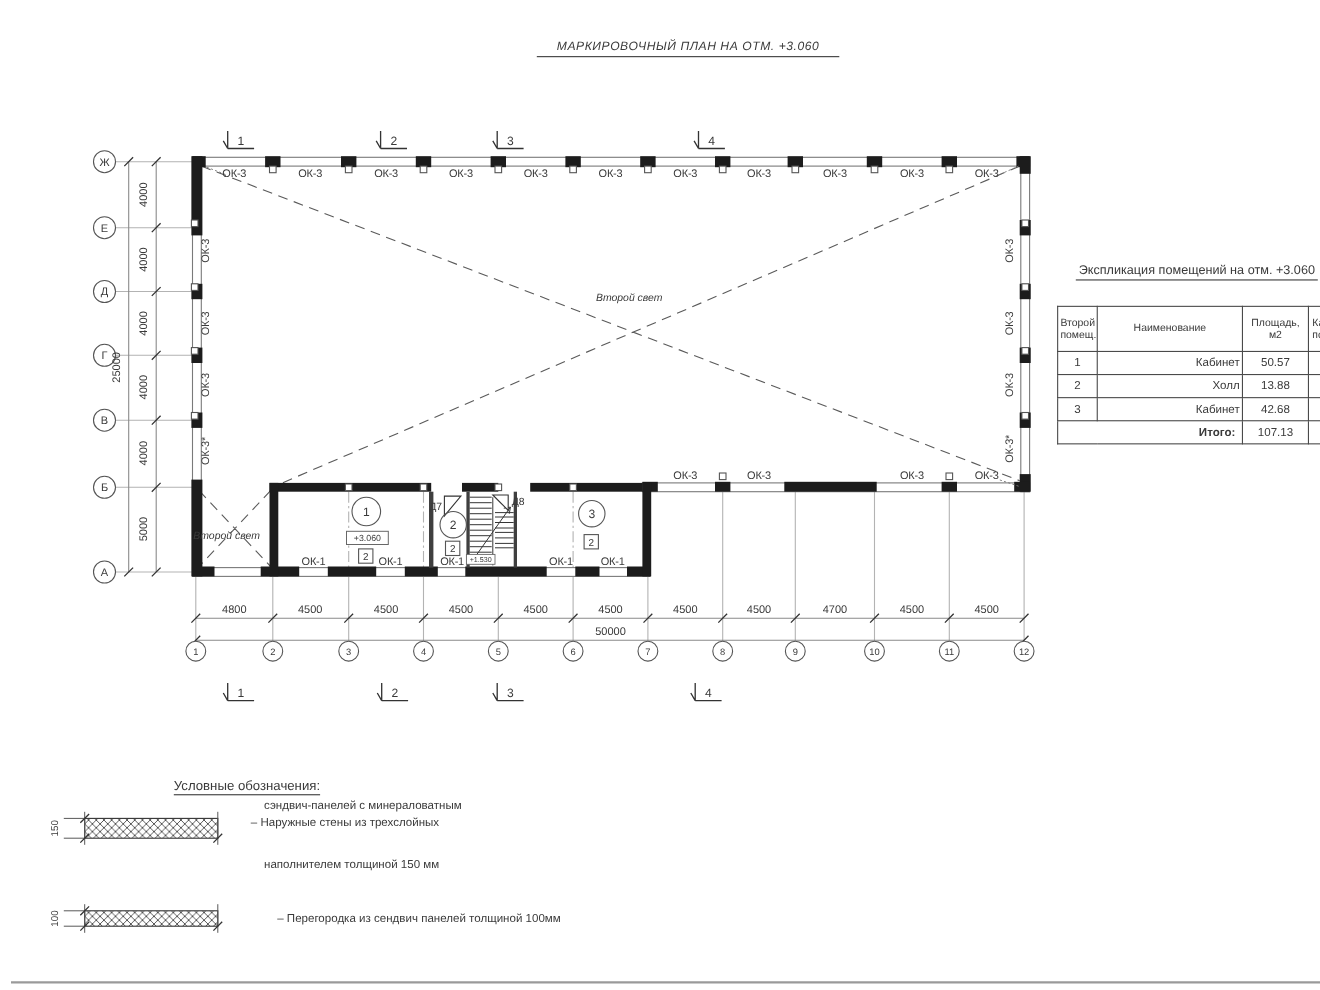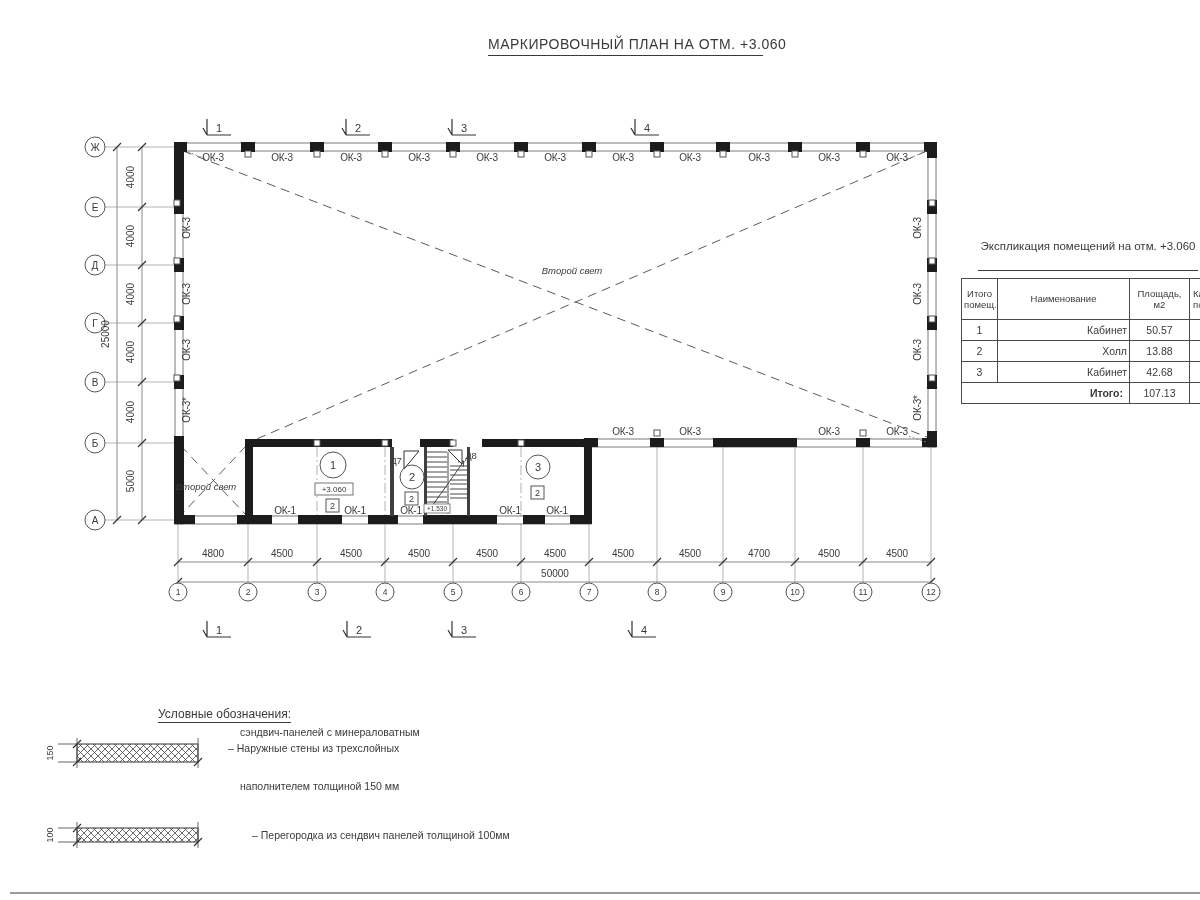--- a/index.html
+++ b/index.html
@@ -12,24 +12,24 @@
   .axl{font-size:10px;}
   .axn{font-size:8.5px;}
   .dim{font-size:10px;}
   .tiny{font-size:6.5px;}
   .sl{font-size:9.5px;font-style:italic;}
   .roomnum{font-size:11px;}
   .cat{font-size:9px;}
   .lvl{font-size:8px;}
   .door{font-size:9.5px;}
   .t{position:absolute;white-space:nowrap;}
-  .main-title{left:488px;top:36px;width:275px;text-align:center;font-size:14px;
-              letter-spacing:0.5px;border-bottom:1.2px solid #3a3a3a;padding-bottom:3px;}
+  .main-title{left:488px;top:36px;width:275px;text-align:center;font-size:11px;
+              letter-spacing:0.5px;border-bottom:1.2px solid #3a3a3a;padding-bottom:3px;font-style:italic;}
   .table-title{left:978px;top:240px;width:220px;text-align:center;font-size:11.5px;
-               border-bottom:1px solid #3a3a3a;padding-bottom:18px;}
+               border-bottom:1px solid #3a3a3a;padding-bottom:2px;}
   .legend-title{left:158px;top:688px;font-size:12px;border-bottom:1px solid #3a3a3a;padding-bottom:1px;margin-top:19px;}
   .leg{font-size:10.5px;}
   #expl{position:absolute;left:961px;top:278px;border-collapse:collapse;table-layout:fixed;width:300px;}
   #expl td{border:1px solid #4a4a4a;font-size:10.5px;text-align:center;padding:0 2px;overflow:hidden;}
   #expl tr.hdr td{font-size:9.5px;line-height:1.2;height:40px;}
   #expl tr.row td{height:20px;}
   #expl td.nm{text-align:right;padding-left:8px;}
   #expl td.itogo{text-align:right;padding-right:6px;font-weight:bold;}
   #expl td.c4h{text-align:left;padding-left:3px;}
   #expl{border:1.5px solid #333;}
@@ -339,21 +339,21 @@
 
   <table id="expl">
     <colgroup>
         <col style="width:36px">
         <col style="width:132px">
         <col style="width:60px">
         <col style="width:72px">
       </colgroup>
     <tbody>
         <tr class="hdr">
-      <td><span>Итого</span><br><span>помещ.</span></td>
+      <td><span>Второй</span><br><span>помещ.</span></td>
       <td>Наименование</td>
       <td><span>Площадь,</span><br><span>м2</span></td>
       <td class="c4h"><span>Ка</span><br><span>по</span></td>
     </tr>
     <tr class="row">
       <td>1</td>
       <td class="nm">Кабинет</td>
       <td>50.57</td>
       <td></td>
     </tr>

